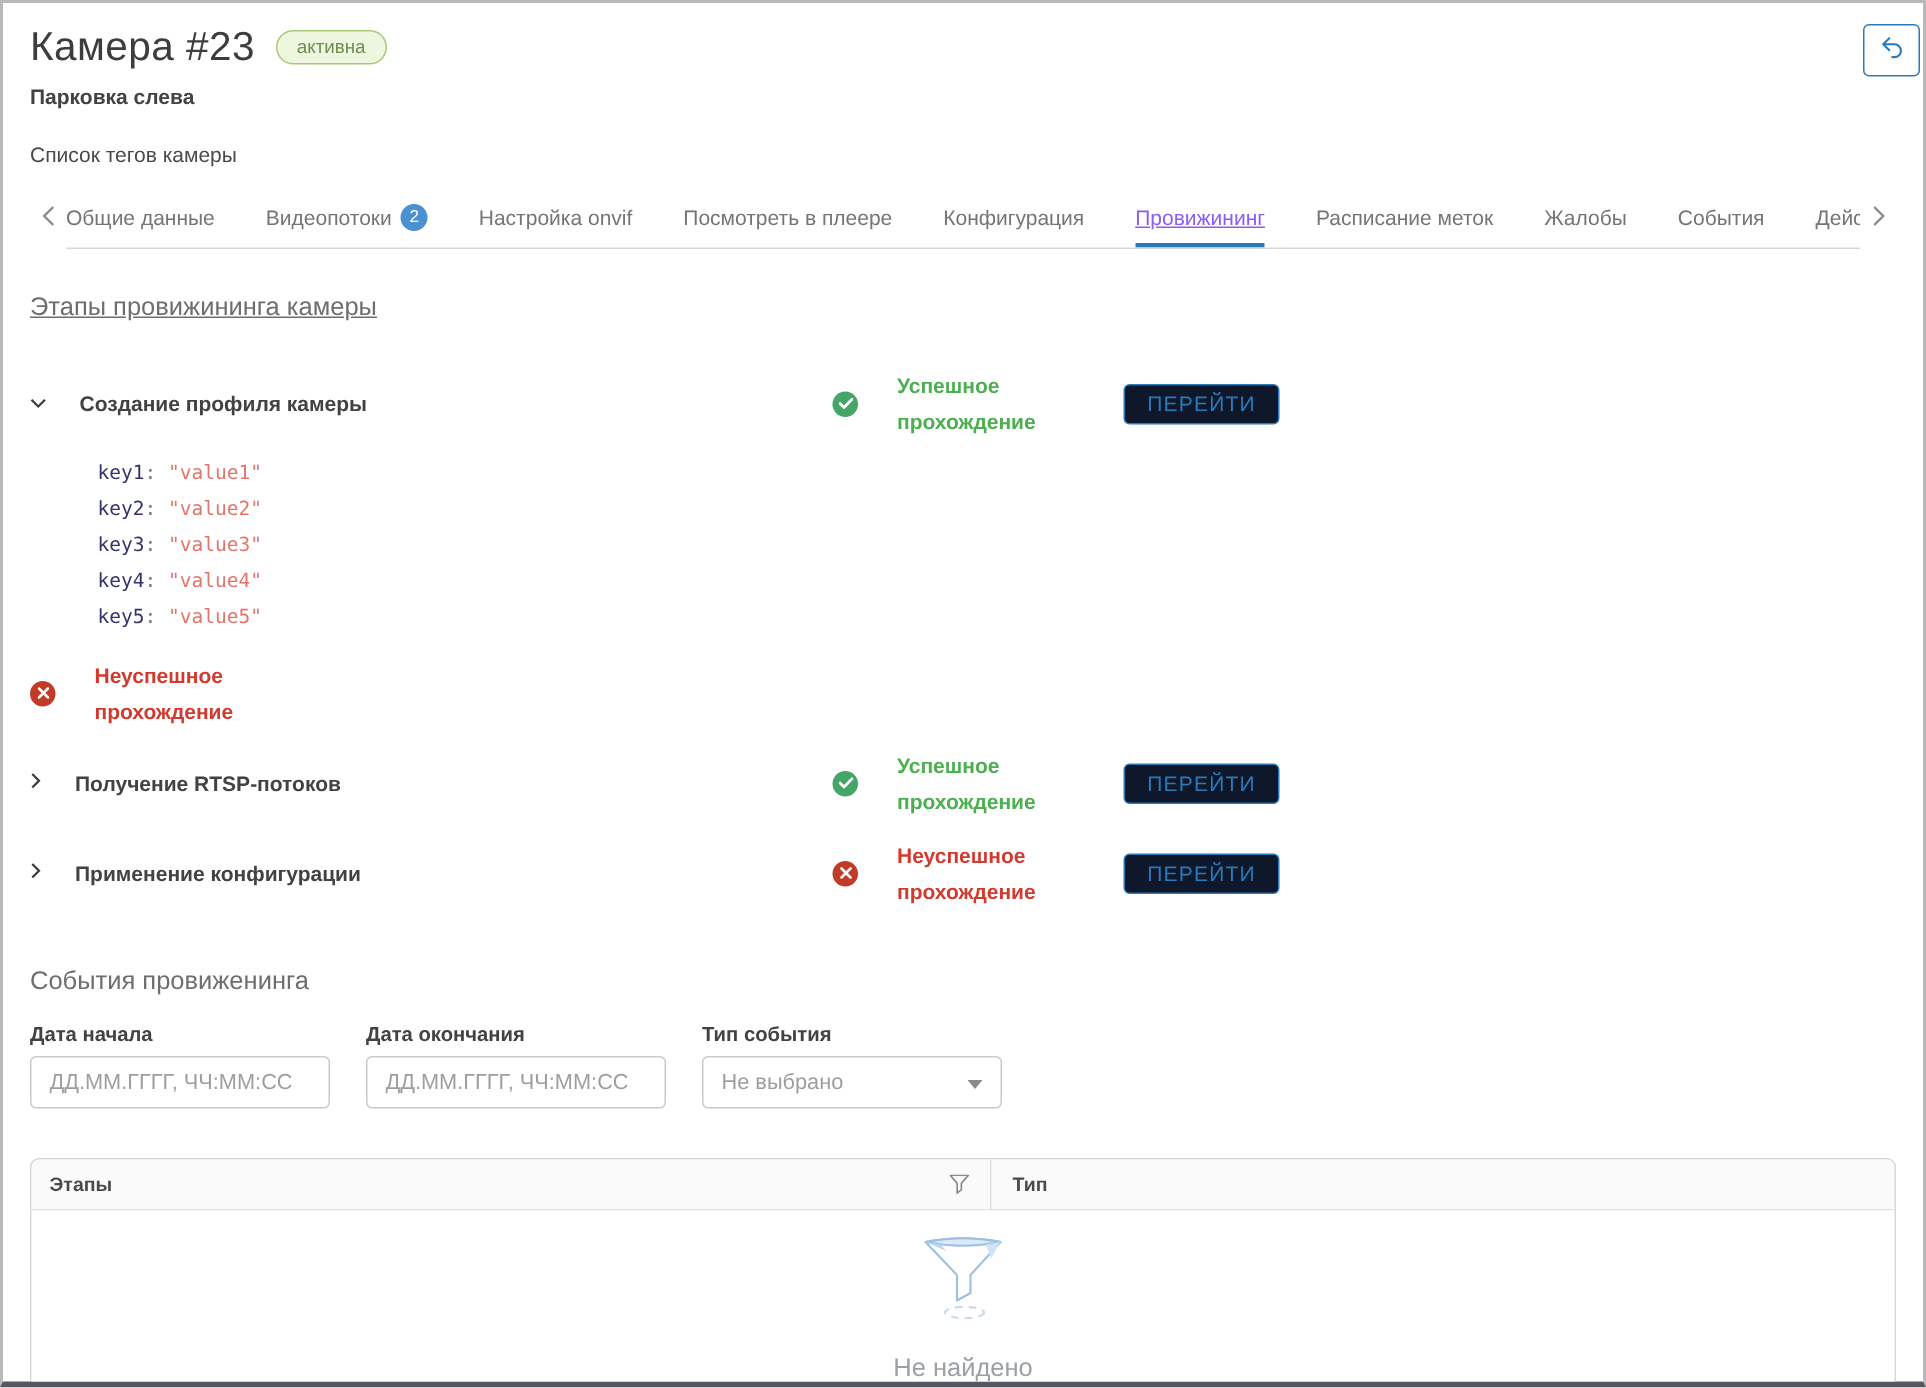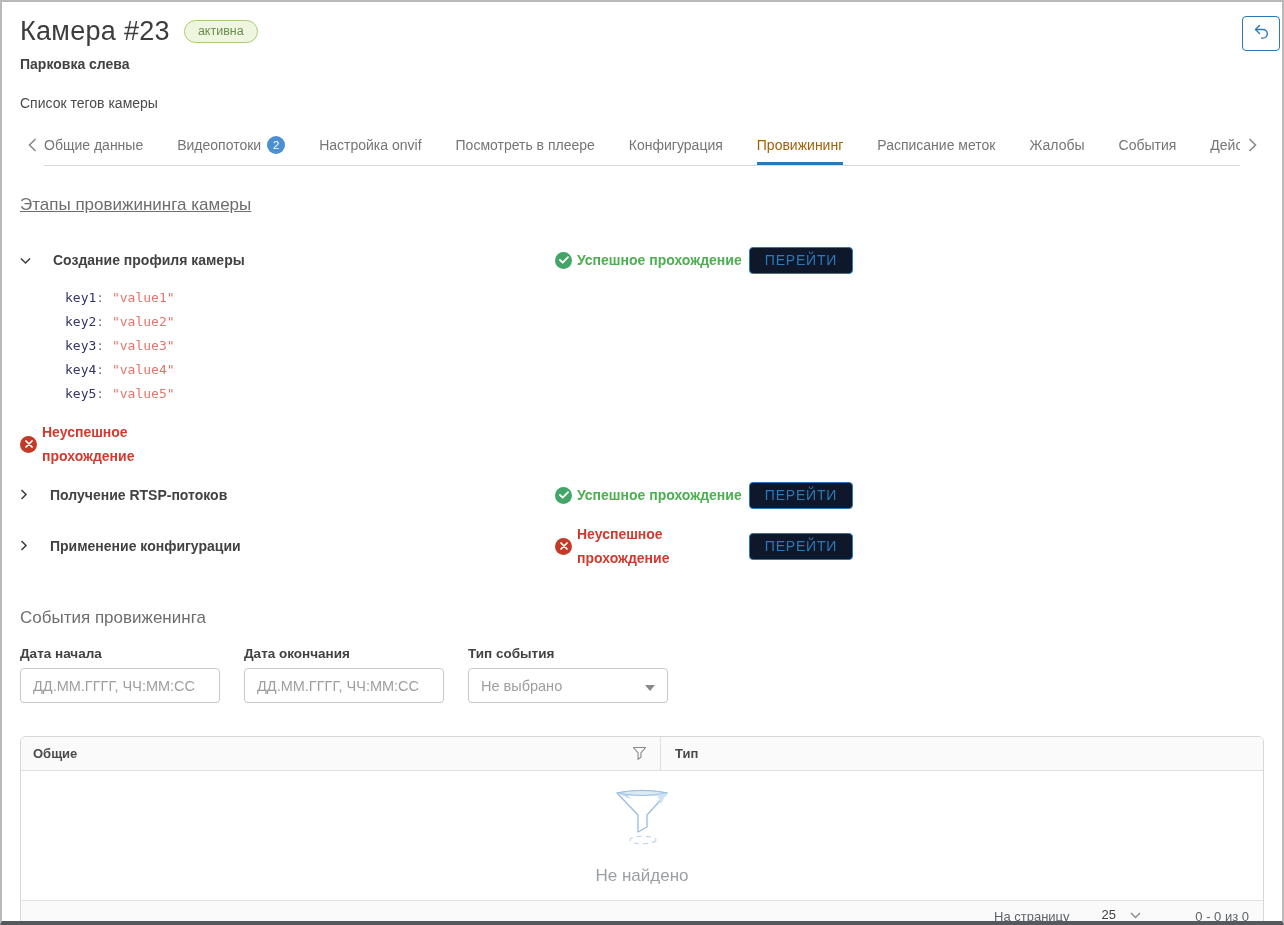--- a/index.html
+++ b/index.html
@@ -52,21 +52,21 @@
     overflow: hidden; white-space: nowrap;
   }
   .tab {
     position: relative;
     font-size: 14px; color: #757575;
     padding: 4px 0 11px;
     cursor: pointer;
     display: flex; align-items: center; gap: 6px;
     flex: 0 0 auto;
   }
-  .tab.active { color: #a16207; }
+  .tab.active { color: #8b5cf6; text-decoration: underline; }
   .tab.active::after {
     content: ""; position: absolute; left: 0; right: 0; bottom: 0;
     height: 3px; background: #2a79b8;
   }
   .tab-badge {
     background: #4a90d2; color: #fff;
     font-size: 11.5px; line-height: 18px;
     min-width: 18px; height: 18px; border-radius: 9px;
     text-align: center; display: inline-block;
   }
@@ -80,21 +80,21 @@
   .stage-row {
     display: grid;
     grid-template-columns: 535px 194px 1fr;
     align-items: center;
     min-height: 30px;
   }
   .stage-row.first { margin-top: 30px; }
   .stage-row.tall { min-height: 48px; }
   .stage-left { display: flex; align-items: center; gap: 22px; cursor: pointer; }
   .stage-name { font-size: 14px; font-weight: 700; color: #424242; }
-  .stage-status { display: flex; align-items: center; gap: 5px; }
+  .stage-status { display: flex; align-items: center; gap: 26px; }
   .status-icon {
     width: 17px; height: 17px; border-radius: 50%;
     display: flex; align-items: center; justify-content: center;
     flex: 0 0 auto;
   }
   .status-icon.success { background: #43a567; }
   .status-icon.fail { background: #c23b28; }
   .status-text { font-size: 14px; font-weight: 700; line-height: 24px; }
   .status-text.success { color: #4caf50; }
   .status-text.fail { color: #d13b2f; width: 112px; }
@@ -336,21 +336,21 @@
                 <path d="M0 0 H10 L5 6 Z" fill="#8a8a8a"></path>
               </svg>
           </span>
         </div>
       </div>
     </div>
 
     <div class="events-table">
       <div class="t-head">
         <div class="t-col-date">
-          <span class="t-col-label">Общие</span>
+          <span class="t-col-label">Этапы</span>
           <span class="filter-funnel-btn">
             <svg width="13" height="13" viewBox="0 0 13 13">
                 <path d="M0.5 0.5 h12 l-4.6 5.4 v4.4 l-2.8 2 v-6.4 Z" fill="none" stroke="#8a8a8a" stroke-width="1.1"></path>
               </svg>
           </span>
         </div>
         <div class="t-col-type">
           <span class="t-col-label">Тип</span>
         </div>
       </div>

